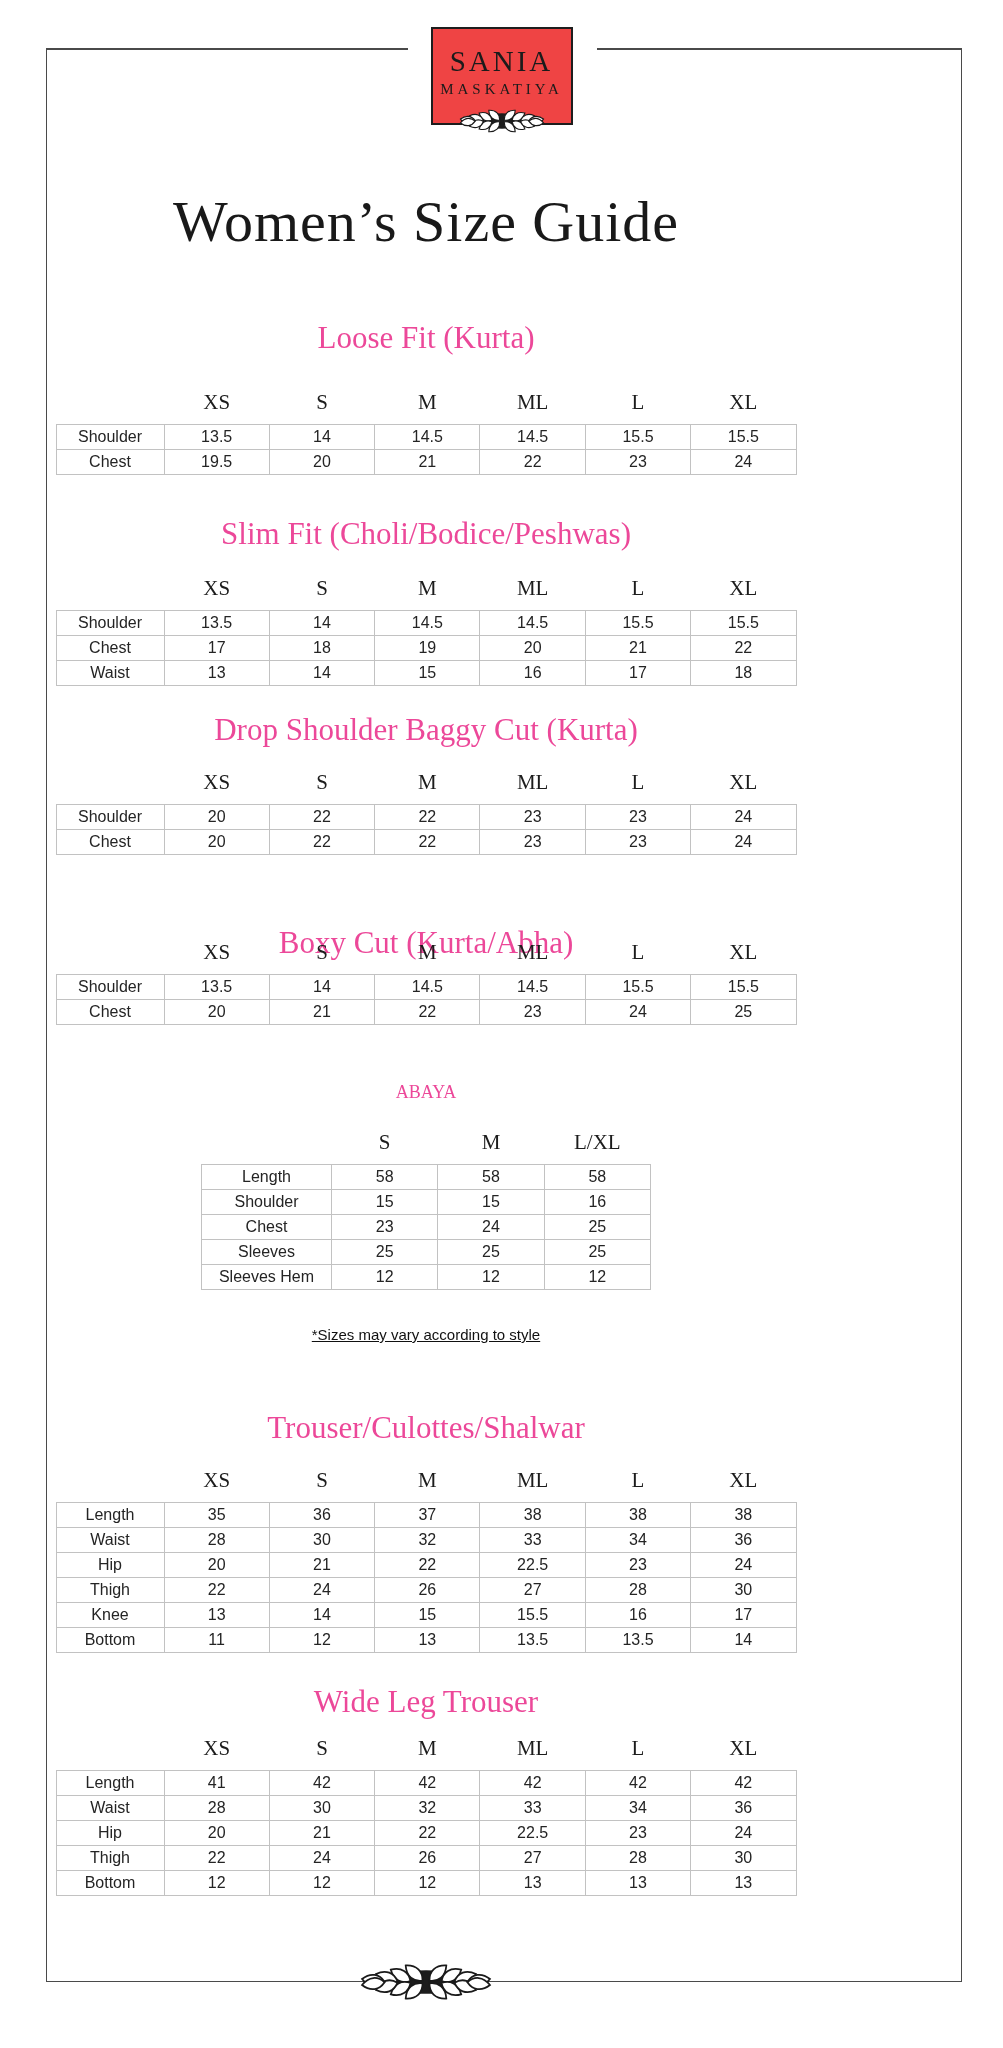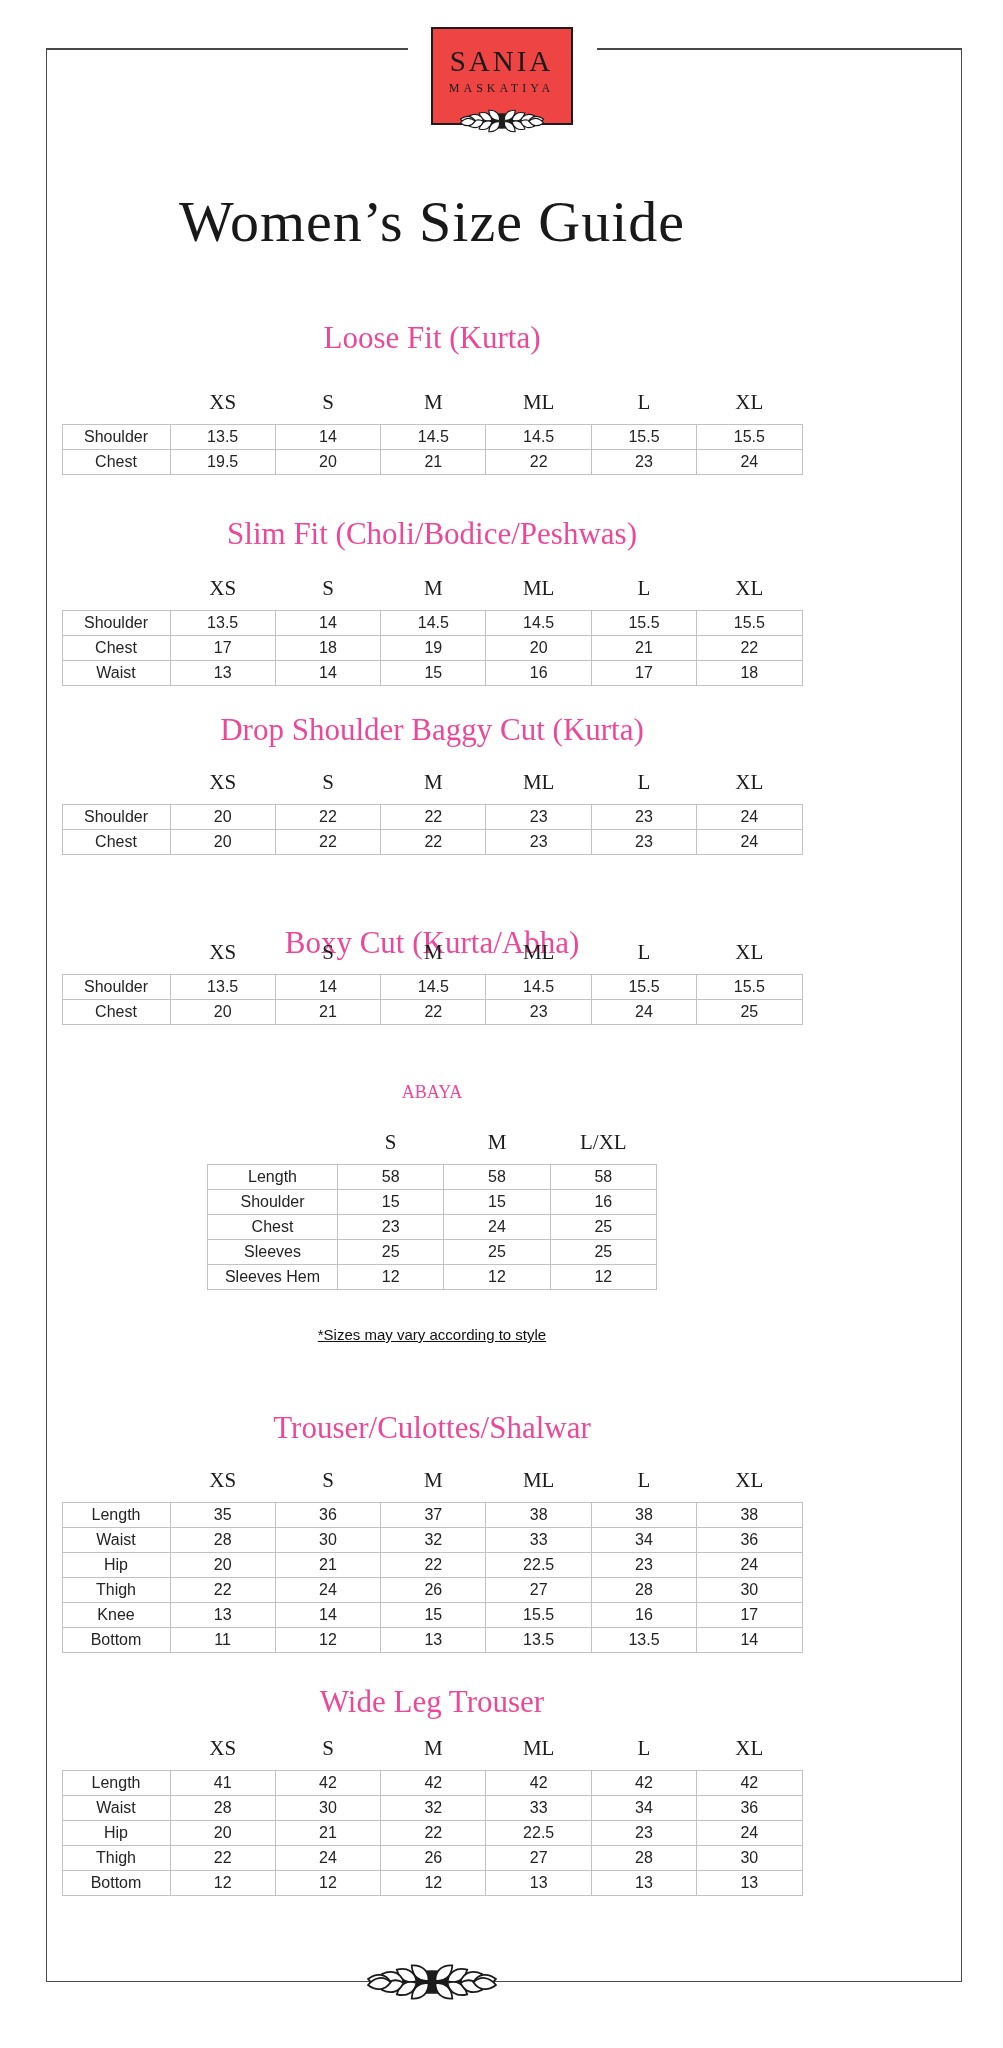--- a/index.html
+++ b/index.html
@@ -1,38 +1,38 @@
 <!DOCTYPE html>
 <html><head>
 <meta charset="utf-8">
 <style>
   html,body{margin:0;padding:0;}
   body{
     width:1003px;height:2048px;position:relative;background:#ffffff;
     font-family:"Liberation Sans",sans-serif;color:#1e1e1e;overflow:hidden;
   }
-  .abs{position:absolute;left:40px;width:784px;text-align:center;}
+  .abs{position:absolute;left:34px;width:784px;text-align:center;}
 
   
   .frame{
     position:absolute;left:46px;top:48px;width:916px;height:1934px;
     border:1.5px solid #4a4a4a;border-top:none;box-sizing:border-box;
   }
   .top-line{position:absolute;top:48px;height:1.5px;background:#4a4a4a;}
   #top-line-left{left:46px;width:362px;}
   #top-line-right{left:597px;width:365px;}
 
   
   .logo-box{
     position:absolute;top:27px;left:50%;transform:translateX(-50%);
     width:142px;height:98px;border:2px solid #1d1d1d;background:#ef4444;
     box-sizing:border-box;text-align:center;
   }
   .brand{font-family:"Liberation Serif",serif;font-size:29px;letter-spacing:3px;margin-top:16px;color:#1b1b1b;}
-  .brand-sub{font-family:"Liberation Serif",serif;font-size:12px;letter-spacing:4px;margin-top:3px;color:#1b1b1b;}
+  .brand-sub{font-family:"Liberation Serif",serif;font-size:15px;letter-spacing:4px;margin-top:3px;color:#1b1b1b;}
   .logo-leaves{position:absolute;left:50%;bottom:-17px;transform:translateX(-50%);}
 
   .page-title{
     top:188px;font-family:"Liberation Serif",serif;font-size:58px;
     letter-spacing:1px;font-weight:400;color:#191919;
   }
   .section-title{font-family:"Liberation Serif",serif;font-size:31px;font-weight:400;color:#ec4899;}
   #sec-title-0{top:320px;}
   #table-0{top:390px;}
   #sec-title-1{top:516px;}

